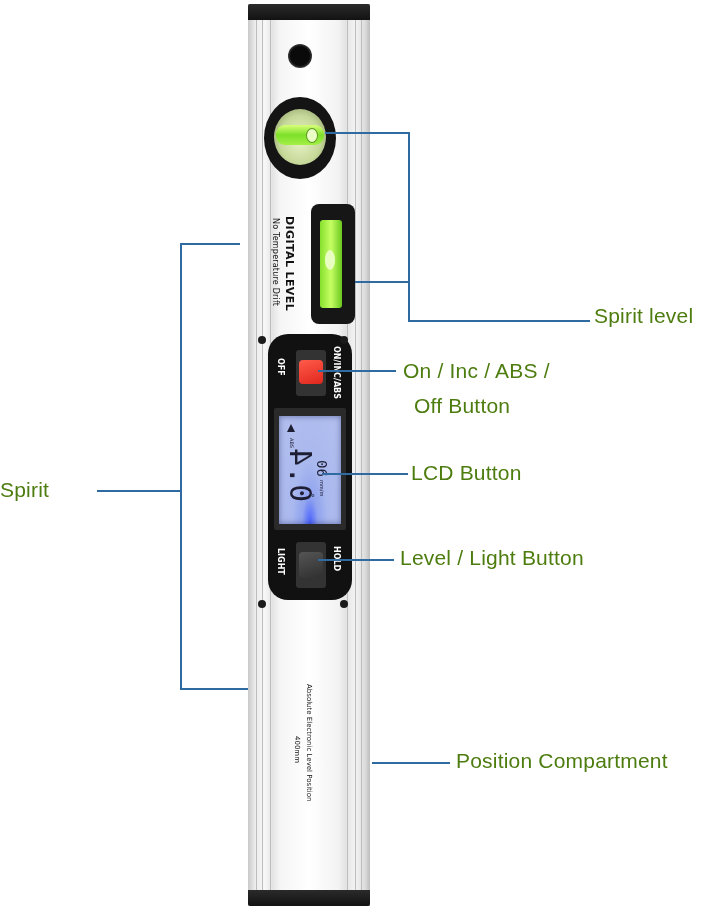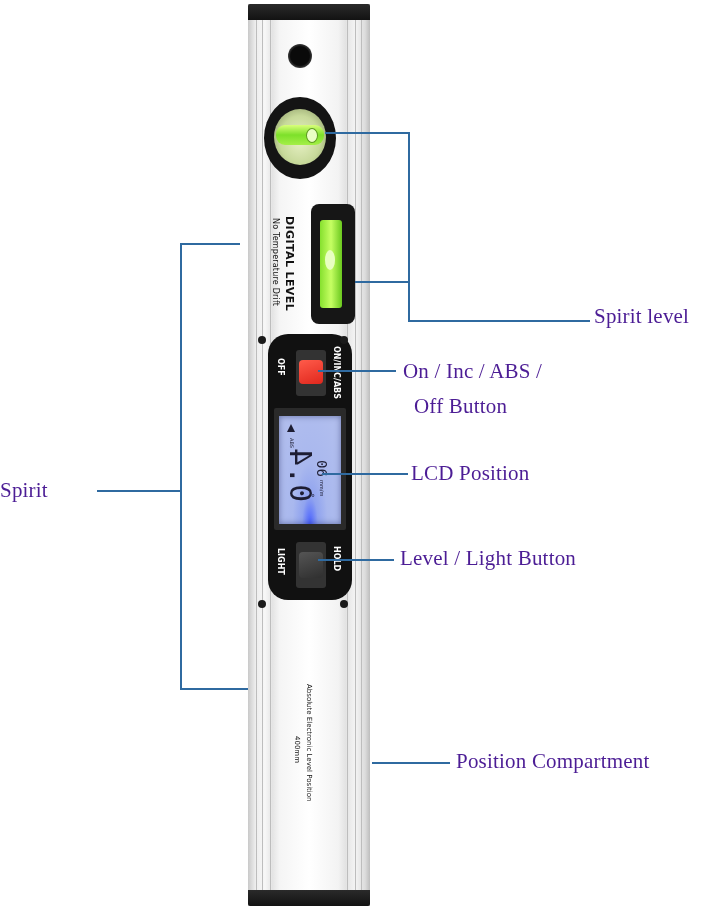--- a/index.html
+++ b/index.html
@@ -61,21 +61,21 @@
   .lcd .small-val { position: absolute; left: 36px; top: 44px; writing-mode: vertical-rl;
                     font-family: "DejaVu Sans Mono", monospace; font-size: 14px; color: #1d1d33; line-height: 1; }
   .lcd .unit { position: absolute; left: 40px; top: 64px; writing-mode: vertical-rl; font-size: 5px; color: #1d1d33; }
   .lcd .deg { position: absolute; left: 32px; top: 78px; font-size: 8px; color: #1d1d33; }
 
   .spec { left: 57px; top: 680px; font-size: 7px; }
   .spec-sub { left: 45px; top: 732px; font-size: 7px; }
 
   
   .ln { position: absolute; background: #2f6aa0; }
-  .label { position: absolute; font-family: Liberation Serif, serif; font-size: 21px; color: #4c1d95;
+  .label { position: absolute; font-family: Liberation Sans, sans-serif; font-size: 21px; color: #4d7c0f;
            white-space: nowrap; letter-spacing: 0.2px; }
 </style>
 </head>
 <body>
 
 <div class="level">
   <div class="groove" style="left:8px"></div>
   <div class="groove" style="left:14px"></div>
   <div class="groove" style="left:22px"></div>
   <div class="groove" style="left:99px"></div>
@@ -151,16 +151,16 @@
 <div class="ln" style="left:372px; top:762px; width:78px; height:2px"></div>
 
 <div class="ln" style="left:180px; top:243px; width:60px; height:2px"></div>
 <div class="ln" style="left:180px; top:243px; width:2px; height:447px"></div>
 <div class="ln" style="left:180px; top:688px; width:68px; height:2px"></div>
 <div class="ln" style="left:97px; top:490px; width:84px; height:2px"></div>
 
 <div class="label" style="left:594px; top:304px">Spirit level</div>
 <div class="label" style="left:403px; top:359px">On / Inc / ABS /</div>
 <div class="label" style="left:414px; top:394px">Off Button</div>
-<div class="label" style="left:411px; top:461px">LCD Position</div>
+<div class="label" style="left:411px; top:461px">LCD Button</div>
 <div class="label" style="left:400px; top:546px">Level / Light Button</div>
 <div class="label" style="left:456px; top:749px">Position Compartment</div>
 <div class="label" style="left:0px; top:478px">Spirit</div>
 
 </body></html>

